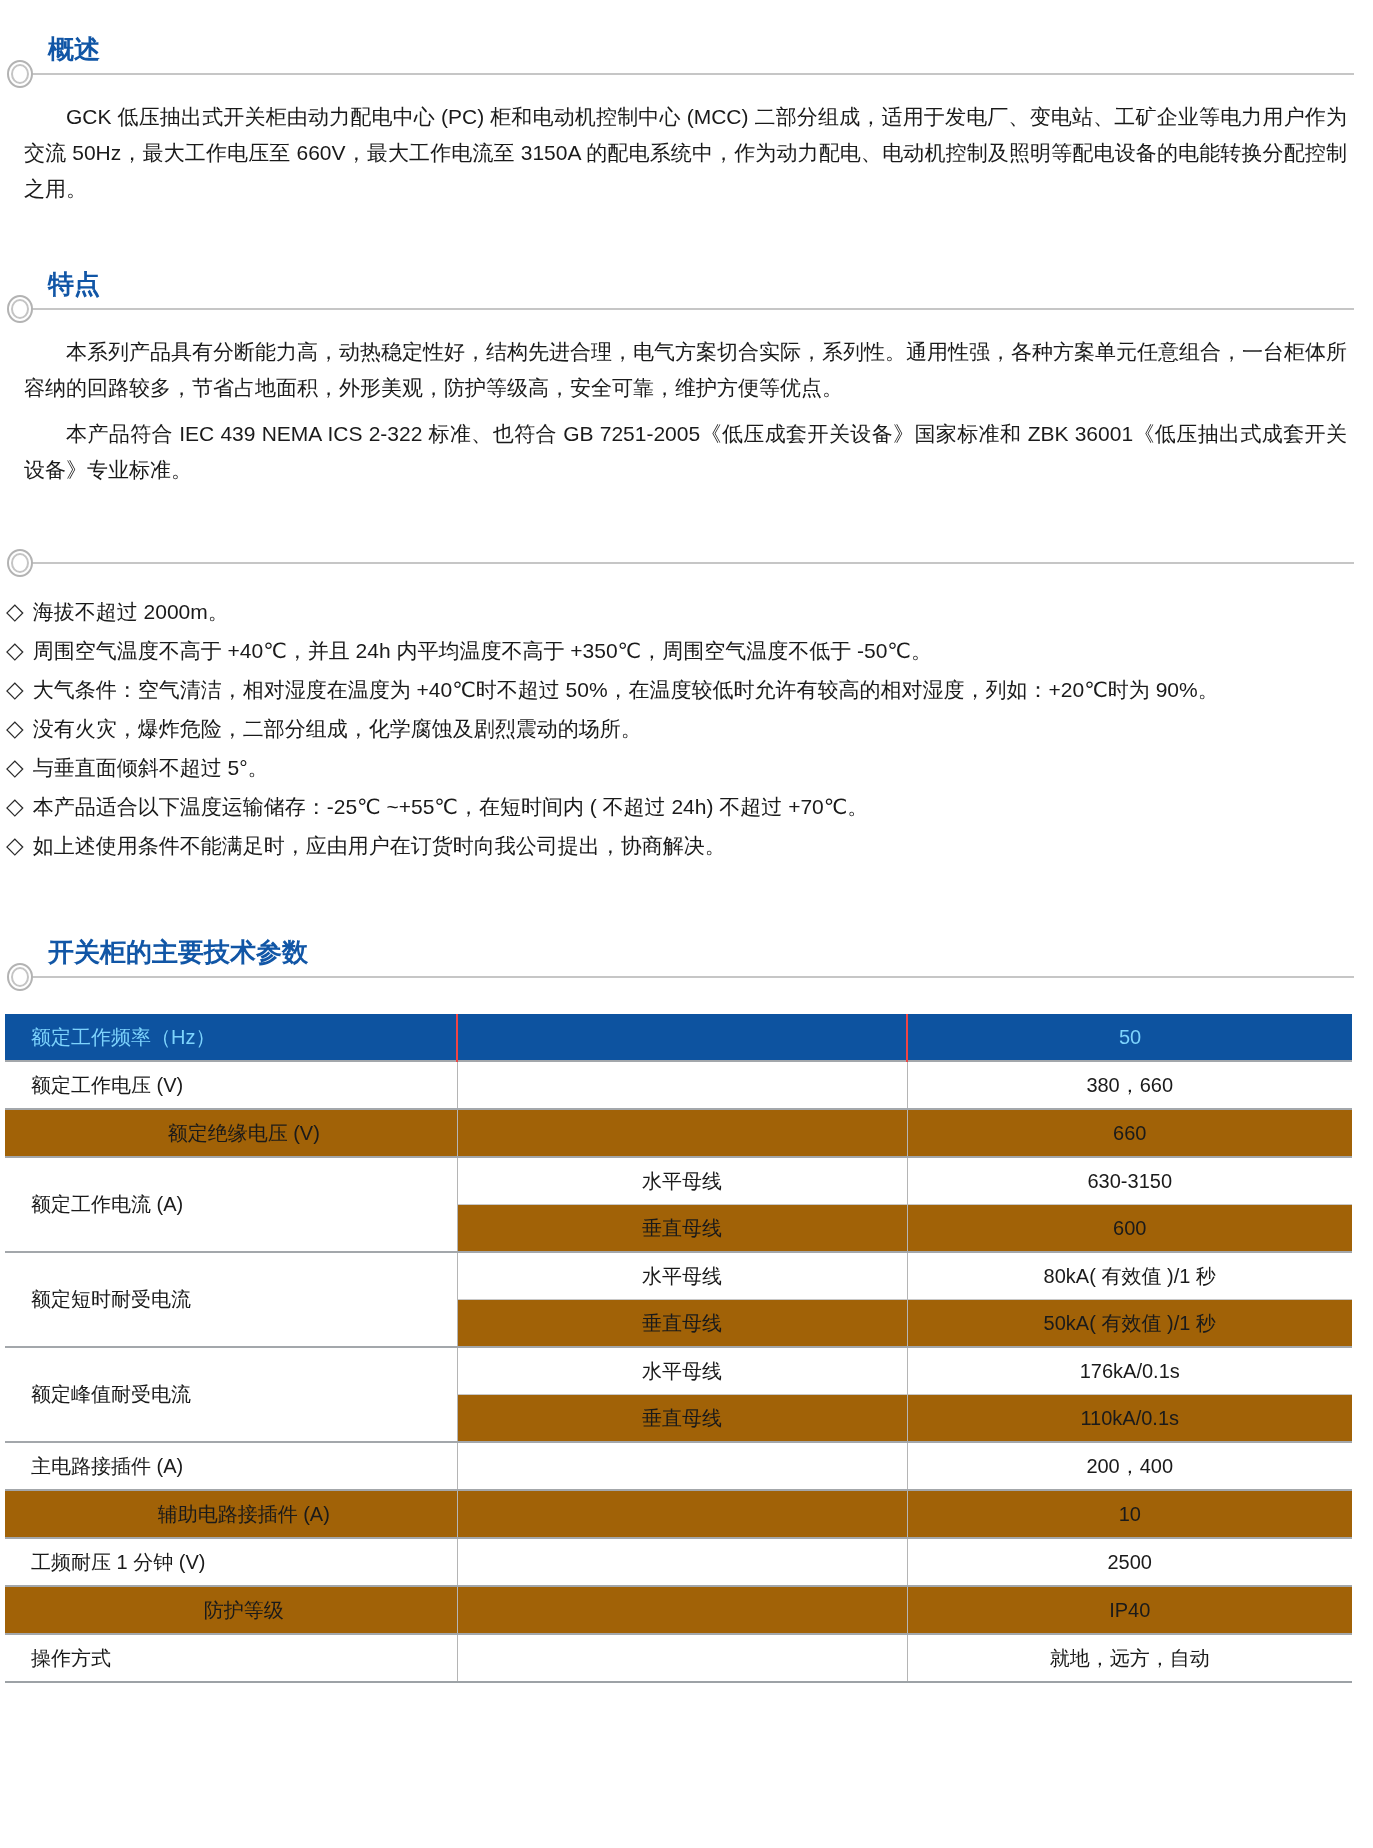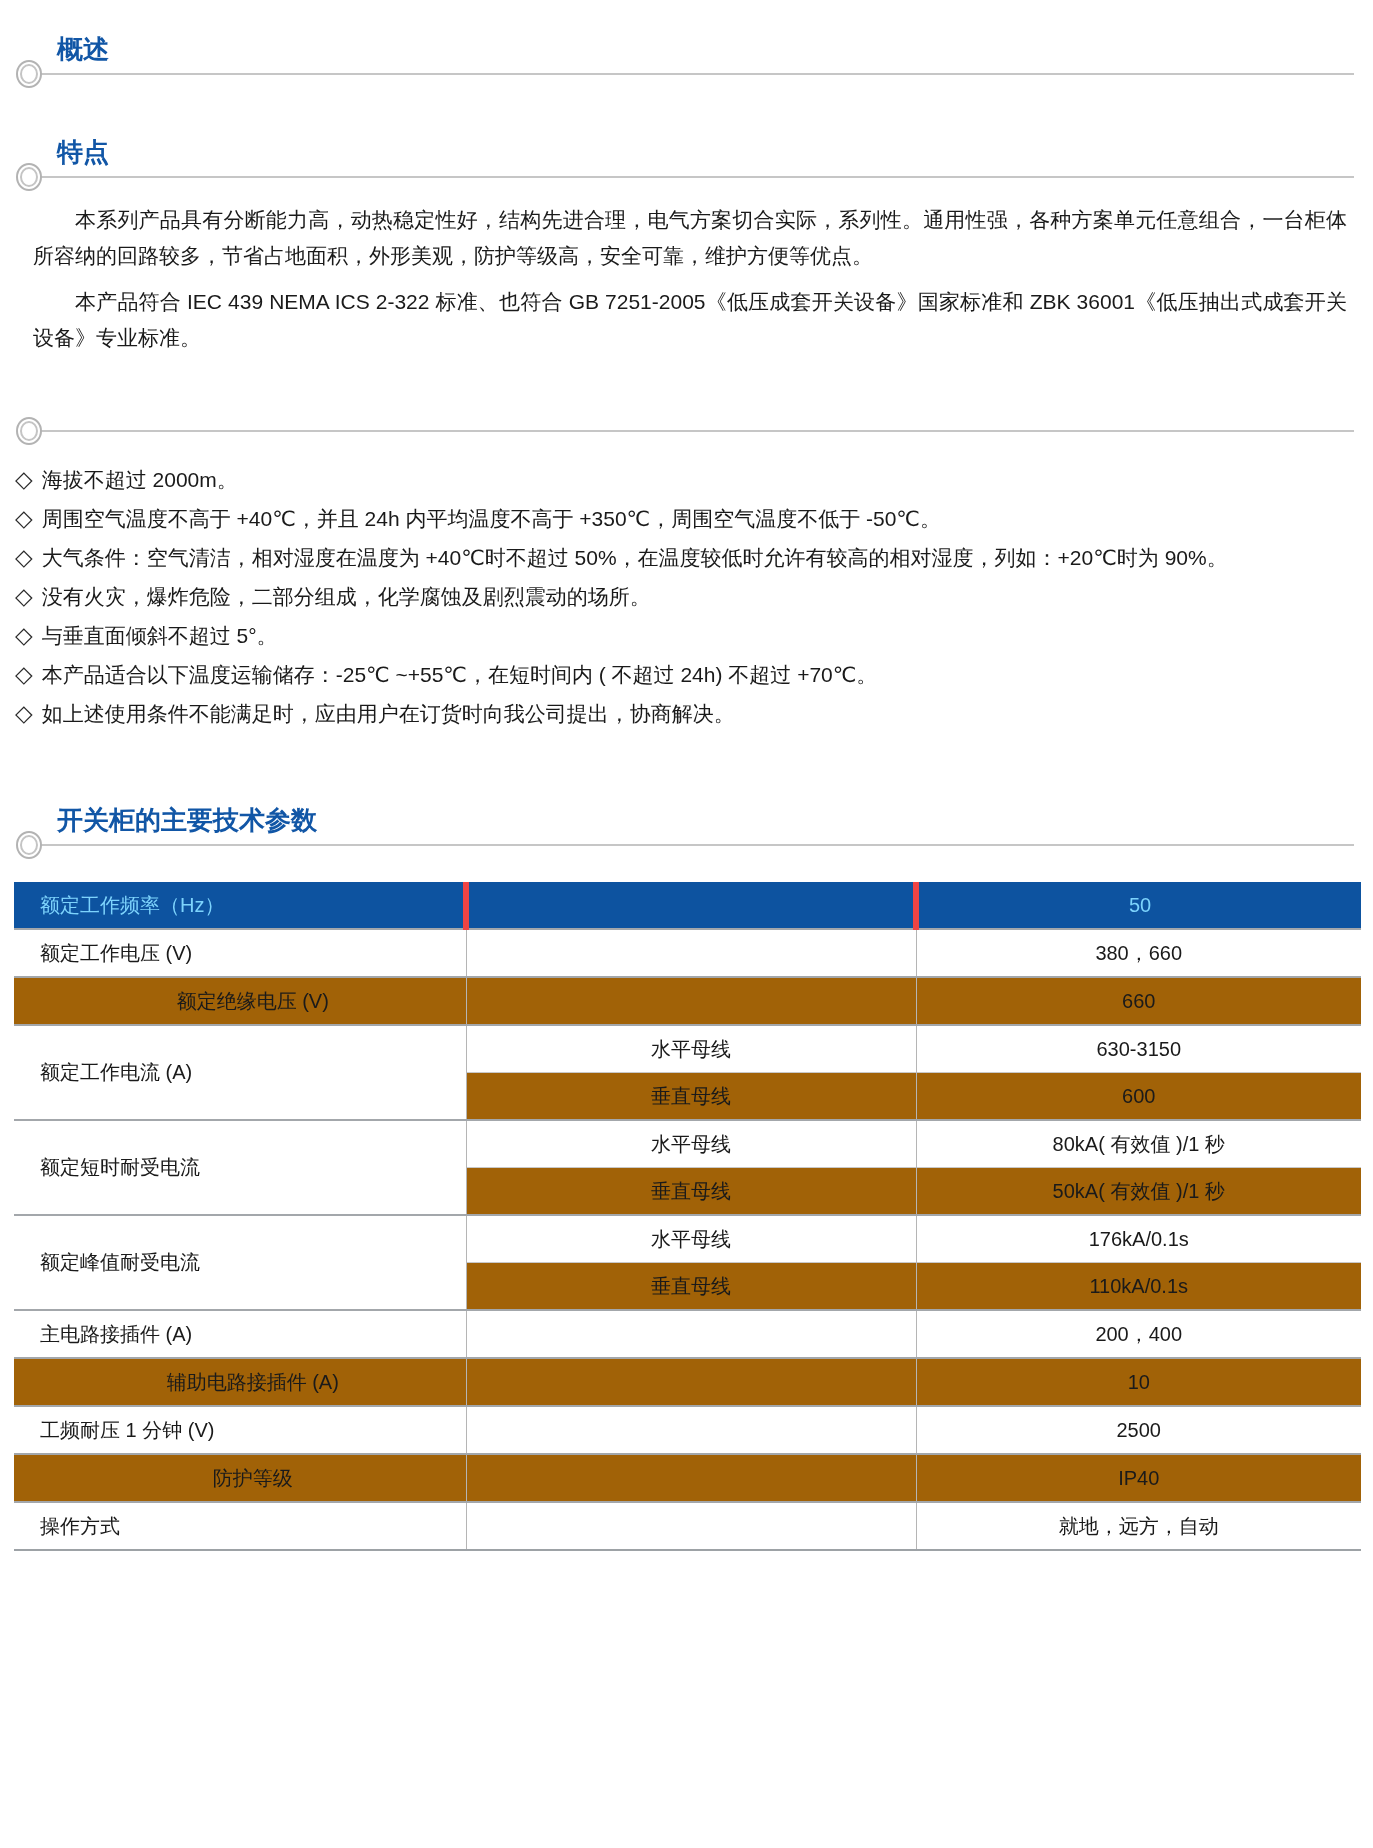--- a/index.html
+++ b/index.html
@@ -1,21 +1,21 @@
 <!DOCTYPE html>
 <html lang="zh"><head>
 <meta charset="utf-8">
 <style>
   html,body{margin:0;padding:0;background:#ffffff;}
   body{
     width:1373px;height:1848px;overflow:hidden;
     font-family:"Liberation Sans","DejaVu Sans",sans-serif;
     color:#1a1a1a;
   }
-  .page{box-sizing:border-box;width:1372px;min-height:1848px;padding:34px 13px 0 13px;}
+  .page{box-sizing:border-box;width:1372px;min-height:1848px;padding:34px 13px 0 4px;}
 
   
   .sec-title{
     margin:0 0 0 44px;
     font-size:26px;line-height:30px;font-weight:bold;color:#1156a6;
   }
   .sec-rule{
     position:relative;height:2px;background:#c6c6c6;
     margin:9px 5px 0 18px;
   }
@@ -51,38 +51,39 @@
   .params-table{
     width:1347px;margin:36px 0 0 1px;
     border-collapse:collapse;table-layout:fixed;
     font-size:20px;
     border-bottom:2px solid #9da2a6;
   }
   .params-table td{height:46px;padding:0;vertical-align:middle;}
   .c1{text-align:left;padding-left:26px !important;}
   .c2,.c3{text-align:center;border-left:1px solid #b5b5b5;}
   tr.head td{background:#0d53a0;color:#7dd3fc;}
-  tr.head .c2,tr.head .c3{border-left:6px solid #ef4444;}
+  tr.head .c2,tr.head .c3{border-left:2px solid #ef4444;}
   tr.w td{background:#ffffff;}
   tr.g td{background:#a16207;text-align:center;}
   tr.strong td{border-top:2px solid #a3a7ab;}
   tr.inner td{border-top:1px solid #c8c8c8;}
 </style>
 </head>
 <body>
 
 <div class="page">
 
   <section>
     <h2 class="sec-title">概述</h2>
     <div class="sec-rule">
       <span class="ring">
           <span class="ring-inner"></span>
         </span>
     </div>
+    <p class="para indent">GCK 低压抽出式开关柜由动力配电中心 (PC) 柜和电动机控制中心 (MCC) 二部分组成，适用于发电厂、变电站、工矿企业等电力用户作为交流 50Hz，最大工作电压至 660V，最大工作电流至 3150A 的配电系统中，作为动力配电、电动机控制及照明等配电设备的电能转换分配控制之用。</p>
   </section>
 
   <section class="sec-features">
     <h2 class="sec-title">特点</h2>
     <div class="sec-rule">
       <span class="ring">
           <span class="ring-inner"></span>
         </span>
     </div>
     <p class="para indent">本系列产品具有分断能力高，动热稳定性好，结构先进合理，电气方案切合实际，系列性。通用性强，各种方案单元任意组合，一台柜体所容纳的回路较多，节省占地面积，外形美观，防护等级高，安全可靠，维护方便等优点。</p>

